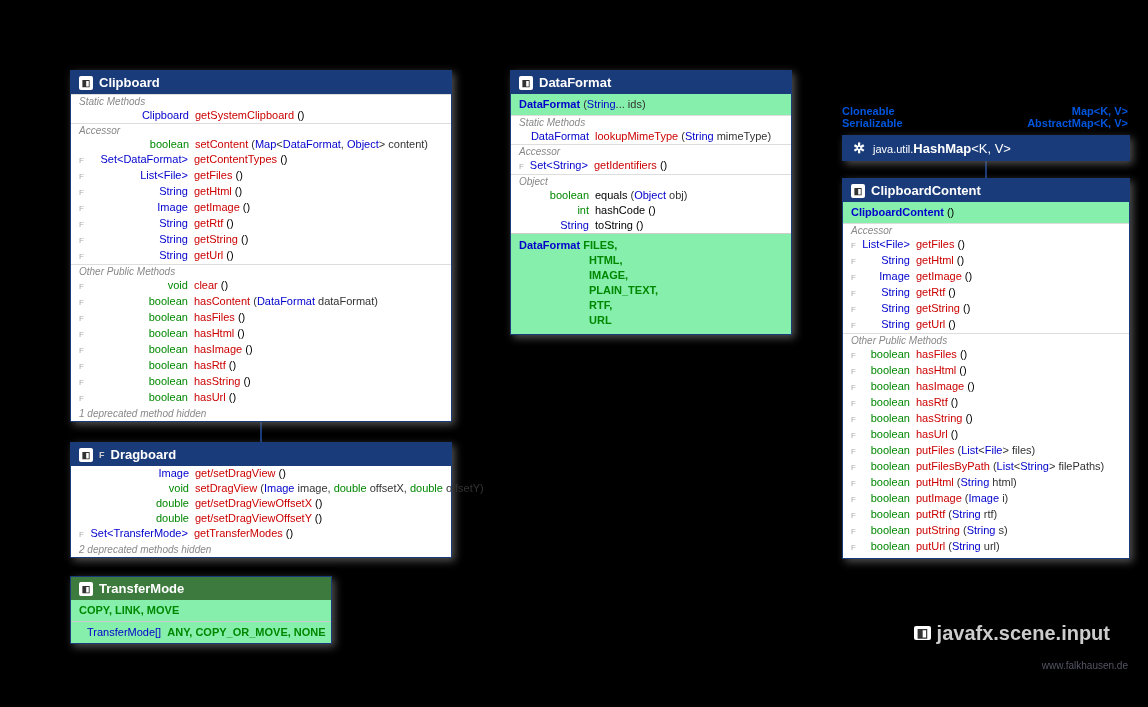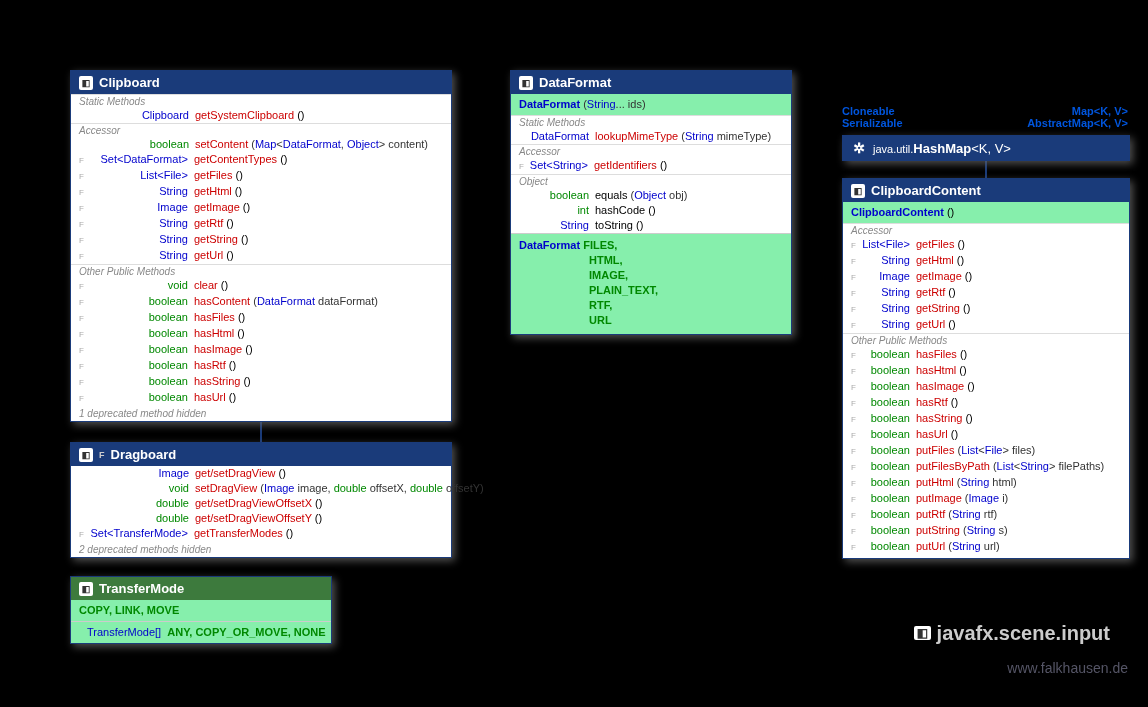--- a/index.html
+++ b/index.html
@@ -15,21 +15,21 @@
 .ret2{display:inline-block;width:70px;text-align:right;margin-right:6px}
 .t-class{color:#0000cc}
 .t-method{color:#cc0000}
 .t-green{color:#008800;font-weight:bold}
 .t-prim{color:#008800}
 .t-param{color:#333}
 .note{color:#888;font-style:italic;padding:2px 8px;font-size:10px}
 .ifaces{position:absolute;font-weight:bold;color:#0055dd;font-size:11px}
 .pkg{position:absolute;color:#ccc;font-size:20px;font-weight:bold}
 .link{position:absolute;border-left:2px solid #1a3b7a}
-.credit{position:absolute;color:#556;font-size:14px}
+.credit{position:absolute;color:#556;font-size:10px}
 .F{color:#aaa;font-size:8px;margin-right:2px}
 </style>
 </head>
 <body>
 
 <div class="link" style="left:260px;top:414px;height:28px"></div>
 <div class="link" style="left:985px;top:161px;height:18px"></div>
 
 <div class="ifaces" style="left:842px;top:105px">
 <span>Cloneable</span><br><span>Serializable</span>

